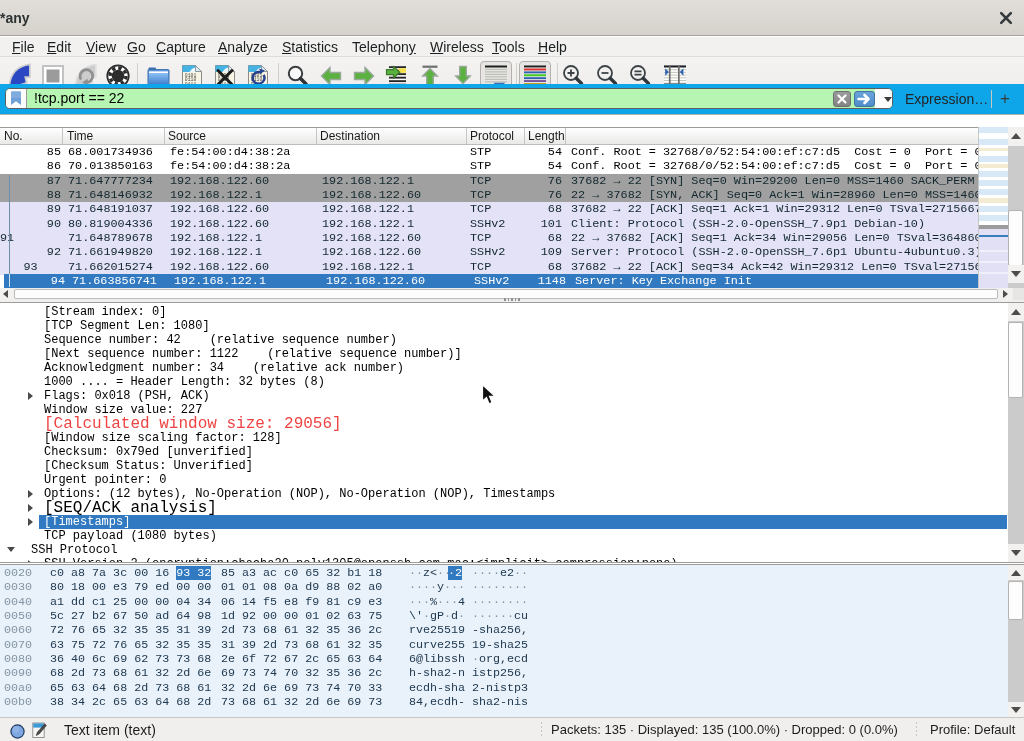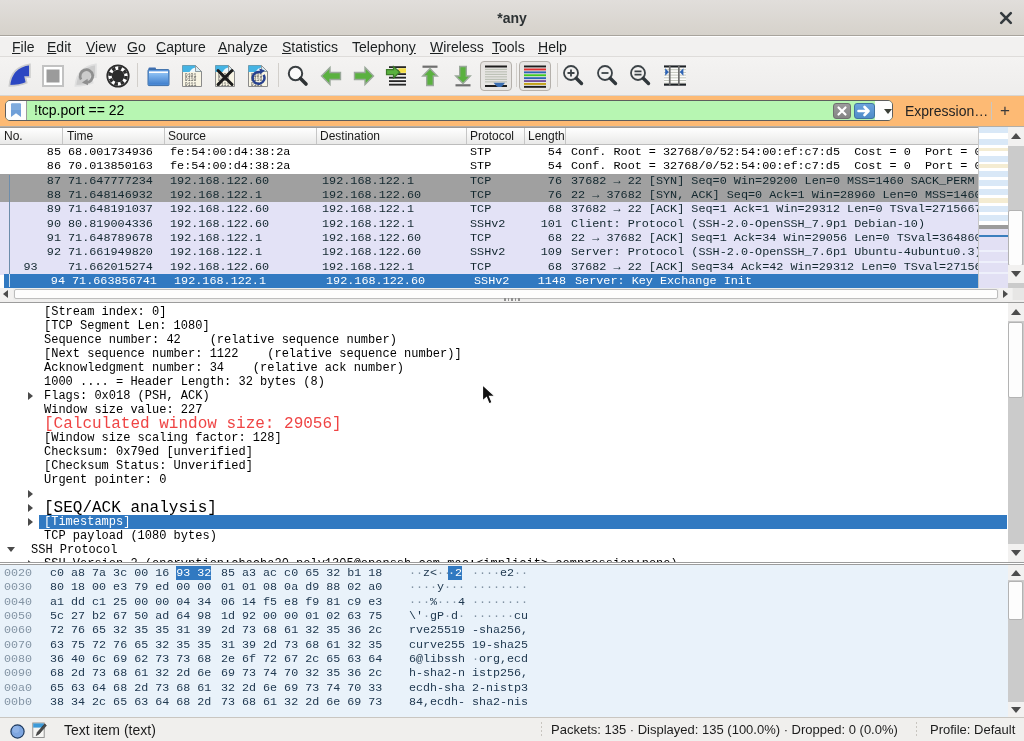--- a/index.html
+++ b/index.html
@@ -12,21 +12,21 @@
 .sb-btn{background:#f2f1f0;position:absolute;left:0;width:100%}
 .sb-slider{position:absolute;left:1px;width:15px;background:#fdfdfd;border:1px solid #b3b3b3;border-radius:2px}
 .arr-u{width:0;height:0;border-bottom:6px solid #4c4c4c;border-left:5px solid transparent;border-right:5px solid transparent;position:absolute}
 .arr-d{width:0;height:0;border-top:6px solid #4c4c4c;border-left:5px solid transparent;border-right:5px solid transparent;position:absolute}
 .arr-l{width:0;height:0;border-right:5px solid #4c4c4c;border-top:4px solid transparent;border-bottom:4px solid transparent;position:absolute}
 .arr-rr{width:0;height:0;border-left:5px solid #4c4c4c;border-top:4px solid transparent;border-bottom:4px solid transparent;position:absolute}
 </style></head><body>
 
 <div class="a" style="left:0;top:0;width:1024px;height:36px;
  background:linear-gradient(#e1dedb,#d6d2cb);border-bottom:1px solid #a8a49d">
- <div class="a" style="left:0;top:0;width:1024px;height:36px;line-height:36px;text-align:center;
+ <div class="a" style="left:0;top:0;width:1024px;height:36px;line-height:36px;text-align:left;
   font-size:14px;font-weight:bold;color:#2d3234">*any</div>
  <svg class="a" style="left:999px;top:11px" width="14" height="14" viewBox="0 0 14 14">
   <path d="M2.2 2.2 L11.8 11.8 M11.8 2.2 L2.2 11.8" stroke="#343a3e" stroke-width="2.6" stroke-linecap="round"></path>
  </svg>
 </div>
 
 <div class="a" style="left:0;top:37px;width:1024px;height:19px;background:#f2f1f0">
 <div class="a" style="left:12px;top:0;height:20px;line-height:20px;font-size:14px;color:#1b1f20"><u>F</u>ile</div>
 <div class="a" style="left:47px;top:0;height:20px;line-height:20px;font-size:14px;color:#1b1f20"><u>E</u>dit</div>
 <div class="a" style="left:86px;top:0;height:20px;line-height:20px;font-size:14px;color:#1b1f20"><u>V</u>iew</div>
@@ -183,21 +183,21 @@
     <rect x="1" y="14.3" width="22" height="1" fill="#c3c6bd"></rect>
     <rect x="1" y="17" width="22" height="1" fill="#c3c6bd"></rect>
     <rect x="1" y="19.7" width="22" height="1" fill="#c3c6bd"></rect>
     <rect x="1" y="2.4" width="22" height="2.1" fill="#1e2226"></rect>
     <rect x="1" y="20.6" width="22" height="2.1" fill="#1e2226"></rect>
     <rect x="5.9" y="2.4" width="1.7" height="20.3" fill="#6e6e6e"></rect>
     <rect x="15" y="2.4" width="1.7" height="20.3" fill="#6e6e6e"></rect>
     <path d="M2.2 5.2 L2.2 12.8 L5.9 9 Z" fill="#2f64b5"></path>
     <path d="M20.4 5.2 L20.4 12.8 L16.7 9 Z" fill="#2f64b5"></path>
   </svg>
-<div class="a" style="left:0;top:96px;width:1024px;height:31px;background:#fdba74;border-bottom:1px solid #b2aea8">
+<div class="a" style="left:0;top:84px;width:1024px;height:31px;background:#0ea5e9;border-bottom:1px solid #b2aea8">
  <div class="a" style="left:5px;top:4px;width:888px;height:21px;background:#b7f6b2;border:1px solid #5e5e5e;border-radius:5px;overflow:hidden">
   <div class="a" style="left:0;top:0;width:21px;height:19px;background:#fdfdfd;border-right:1px solid #9a9a9a">
    <svg class="a" style="left:4px;top:2px" width="12" height="15" viewBox="0 0 12 15">
     <path d="M1 1.5 Q1 0.5 2 0.5 L10 0.5 Q11 0.5 11 1.5 L11 14 L6 10.2 L1 14 Z" fill="#6f9fd8"></path>
     <path d="M1 1.5 Q1 0.5 2 0.5 L10 0.5 Q11 0.5 11 1.5 L11 7 L1 7 Z" fill="#7fabdd"></path>
    </svg>
   </div>
   <div class="a" style="left:869px;top:0;width:19px;height:19px;background:#fdfdfd"></div>
   <div class="a" style="left:28px;top:0;height:19px;line-height:19px;font-size:14px;color:#000">!tcp.port == 22</div>
   <div class="a" style="left:827px;top:1.5px;width:18px;height:16px;border-radius:3px;background:linear-gradient(#9c9c9c,#848484);border:1px solid #6f6f6f">
@@ -280,21 +280,21 @@
 <div class="a m" style="left:0;top:71.7px;width:978px;height:15px;line-height:14.4px;font-size:11.8px;background:#e3e2f6;color:#12272e">
 <span class="a" style="left:0;top:0;width:61px;text-align:right">90</span>
 <span class="a" style="left:68px;top:0">80.819004336</span>
 <span class="a" style="left:170px;top:0">192.168.122.60</span>
 <span class="a" style="left:322px;top:0">192.168.122.1</span>
 <span class="a" style="left:470px;top:0">SSHv2</span>
 <span class="a" style="left:498px;top:0;width:64px;text-align:right">101</span>
 <span class="a" style="left:571px;top:0">Client: Protocol (SSH-2.0-OpenSSH_7.9p1 Debian-10)</span>
 </div>
 <div class="a m" style="left:0;top:86.0px;width:978px;height:15px;line-height:14.4px;font-size:11.8px;background:#e3e2f6;color:#12272e">
-<span class="a" style="left:0;top:0;width:61px;text-align:right">91</span>
+<span class="a" style="left:0;top:0;width:61px;">91</span>
 <span class="a" style="left:68px;top:0">71.648789678</span>
 <span class="a" style="left:170px;top:0">192.168.122.1</span>
 <span class="a" style="left:322px;top:0">192.168.122.60</span>
 <span class="a" style="left:470px;top:0">TCP</span>
 <span class="a" style="left:498px;top:0;width:64px;text-align:right">68</span>
 <span class="a" style="left:571px;top:0">22 → 37682 [ACK] Seq=1 Ack=34 Win=29056 Len=0 TSval=3648603631 TSecr=2715667173</span>
 </div>
 <div class="a m" style="left:0;top:100.3px;width:978px;height:15px;line-height:14.4px;font-size:11.8px;background:#e3e2f6;color:#12272e">
 <span class="a" style="left:0;top:0;width:61px;text-align:right">92</span>
 <span class="a" style="left:68px;top:0">71.661949820</span>
@@ -387,20 +387,21 @@
 <div class="a m" style="left:44px;top:72.0px;height:14px;line-height:14px;font-size:12px;color:#000">1000 .... = Header Length: 32 bytes (8)</div>
 <div class="a tri-r" style="left:28px;top:89.2px"></div>
 <div class="a m" style="left:44px;top:86.0px;height:14px;line-height:14px;font-size:12px;color:#000">Flags: 0x018 (PSH, ACK)</div>
 <div class="a m" style="left:44px;top:100.0px;height:14px;line-height:14px;font-size:12px;color:#000">Window size value: 227</div>
 <div class="a m" style="left:44px;top:114.0px;height:14px;line-height:14px;font-size:16px;color:#ef4444">[Calculated window size: 29056]</div>
 <div class="a m" style="left:44px;top:128.0px;height:14px;line-height:14px;font-size:12px;color:#000">[Window size scaling factor: 128]</div>
 <div class="a m" style="left:44px;top:142.0px;height:14px;line-height:14px;font-size:12px;color:#000">Checksum: 0x79ed [unverified]</div>
 <div class="a m" style="left:44px;top:156.0px;height:14px;line-height:14px;font-size:12px;color:#000">[Checksum Status: Unverified]</div>
 <div class="a m" style="left:44px;top:170.0px;height:14px;line-height:14px;font-size:12px;color:#000">Urgent pointer: 0</div>
 <div class="a tri-r" style="left:28px;top:187.2px"></div>
+<div class="a m" style="left:44px;top:184.0px;height:14px;line-height:14px;font-size:12px;color:#000">Options: (12 bytes), No-Operation (NOP), No-Operation (NOP), Timestamps</div>
 <div class="a tri-r" style="left:28px;top:201.2px"></div>
 <div class="a m" style="left:44px;top:198.0px;height:14px;line-height:14px;font-size:16px;color:#000">[SEQ/ACK analysis]</div>
 <div class="a" style="left:39px;top:212.0px;width:968px;height:14px;background:#3179c1"></div>
 <div class="a tri-r" style="left:28px;top:215.2px"></div>
 <div class="a m" style="left:44px;top:212.0px;height:14px;line-height:14px;font-size:12px;color:#fff">[Timestamps]</div>
 <div class="a m" style="left:44px;top:226.0px;height:14px;line-height:14px;font-size:12px;color:#000">TCP payload (1080 bytes)</div>
 <div class="a tri-d" style="left:7px;top:244.2px"></div>
 <div class="a m" style="left:31px;top:240.0px;height:14px;line-height:14px;font-size:12px;color:#000">SSH Protocol</div>
 <div class="a tri-r" style="left:28px;top:257.2px"></div>
 <div class="a m" style="left:44px;top:254.0px;height:14px;line-height:14px;font-size:12px;color:#000">SSH Version 2 (encryption:chacha20_poly1305@openssh.com mac:&lt;implicit&gt; compression:none)</div>

